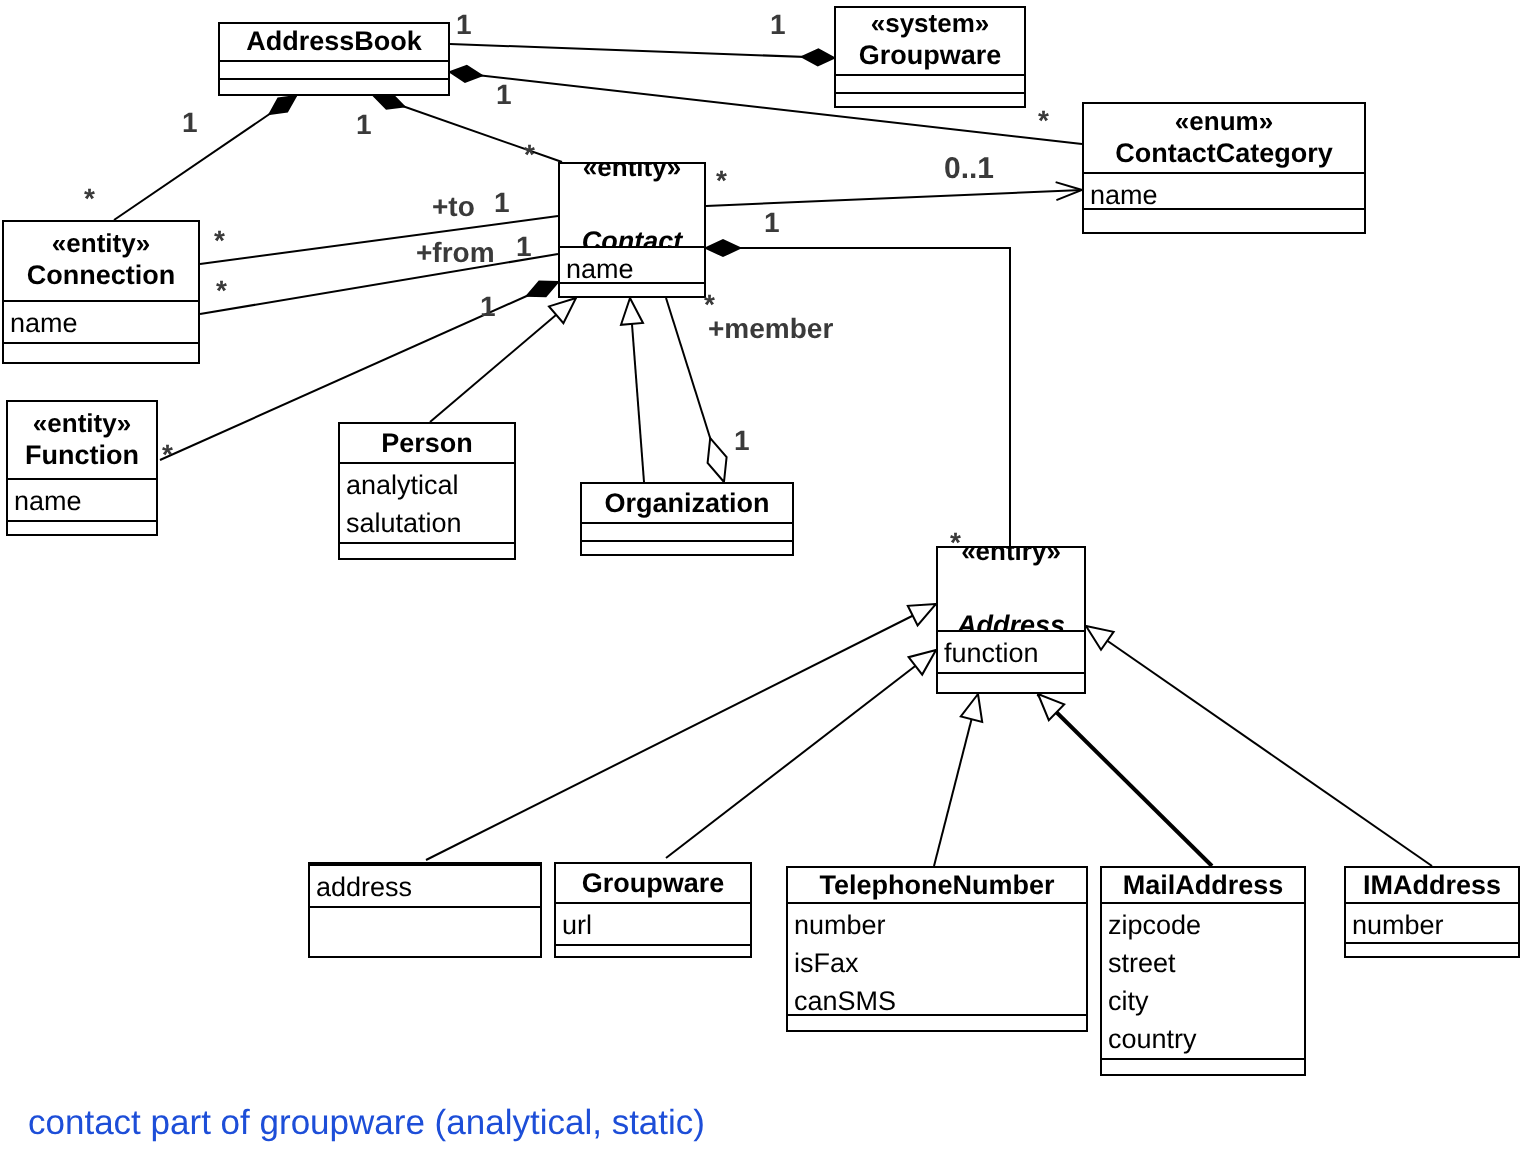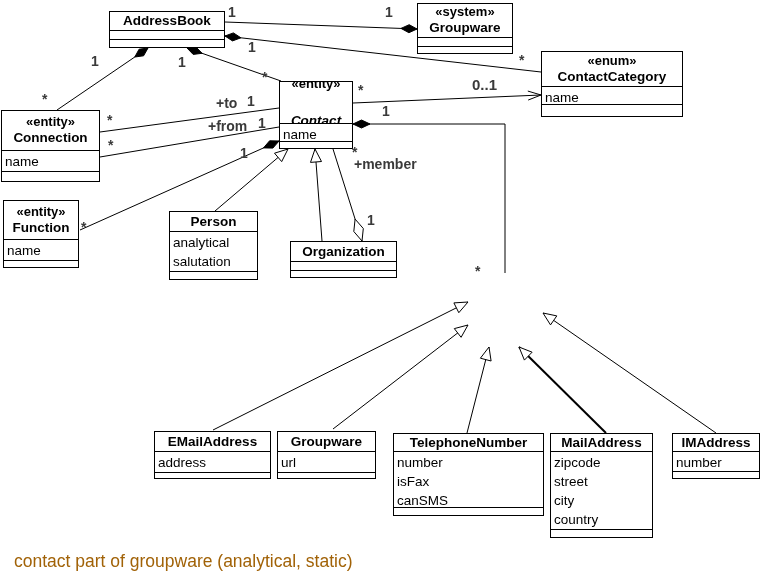--- a/index.html
+++ b/index.html
@@ -22,21 +22,21 @@
   .uml-cname.abstract{font-style:italic;margin-top:21px;}
   .uml-attrs{box-sizing:border-box;border-top:1px solid #000;padding:1px 0 0 3px;overflow:hidden;}
   .uml-attr{font-size:13.5px;color:#000000;line-height:19px;white-space:nowrap;}
   .uml-ops{box-sizing:border-box;border-top:1px solid #000;flex:1;}
   .elabel{
     position:absolute;font-size:14px;font-weight:bold;color:#3a3a3a;
     line-height:14px;white-space:nowrap;
   }
   .elabel.big{font-size:15px;}
   #caption{
-    position:absolute;left:14px;top:551px;font-size:17.5px;color:#a16207;
+    position:absolute;left:14px;top:551px;font-size:17.5px;color:#1d4ed8;
     font-weight:normal;white-space:nowrap;
   }
 </style>
 </head>
 <body>
 
 <div id="stage">
 
   <svg id="edges" viewBox="0 0 763 581">
       <polyline points="225,22 417,29" fill="none" stroke="#000000" stroke-width="1"></polyline>
@@ -146,25 +146,32 @@
   </div>
 
   <div class="uml-class" style="left:290px;top:241px;width:107px;height:37px">
     <div class="uml-title" style="height:19px">
       <div class="uml-cname">Organization</div>
     </div>
     <div class="uml-attrs" style="height:9px"></div>
     <div class="uml-ops"></div>
   </div>
 
+  <div class="uml-class" style="left:468px;top:273px;width:75px;height:74px">
+    <div class="uml-title" style="height:41px">
+      <div class="uml-stereo">«entiry»</div>
+      <div class="uml-cname abstract">Address</div>
+    </div>
+    <div class="uml-attrs" style="height:21px">
+      <div class="uml-attr">function</div>
+    </div>
+    <div class="uml-ops"></div>
+  </div>
 
   <div class="uml-class" style="left:154px;top:431px;width:117px;height:48px">
-    <div class="uml-title" style="height:19px">
-      <div class="uml-cname">EMailAddress</div>
-    </div>
     <div class="uml-attrs" style="height:21px">
       <div class="uml-attr">address</div>
     </div>
     <div class="uml-ops"></div>
   </div>
 
   <div class="uml-class" style="left:277px;top:431px;width:99px;height:48px">
     <div class="uml-title" style="height:19px">
       <div class="uml-cname">Groupware</div>
     </div>

